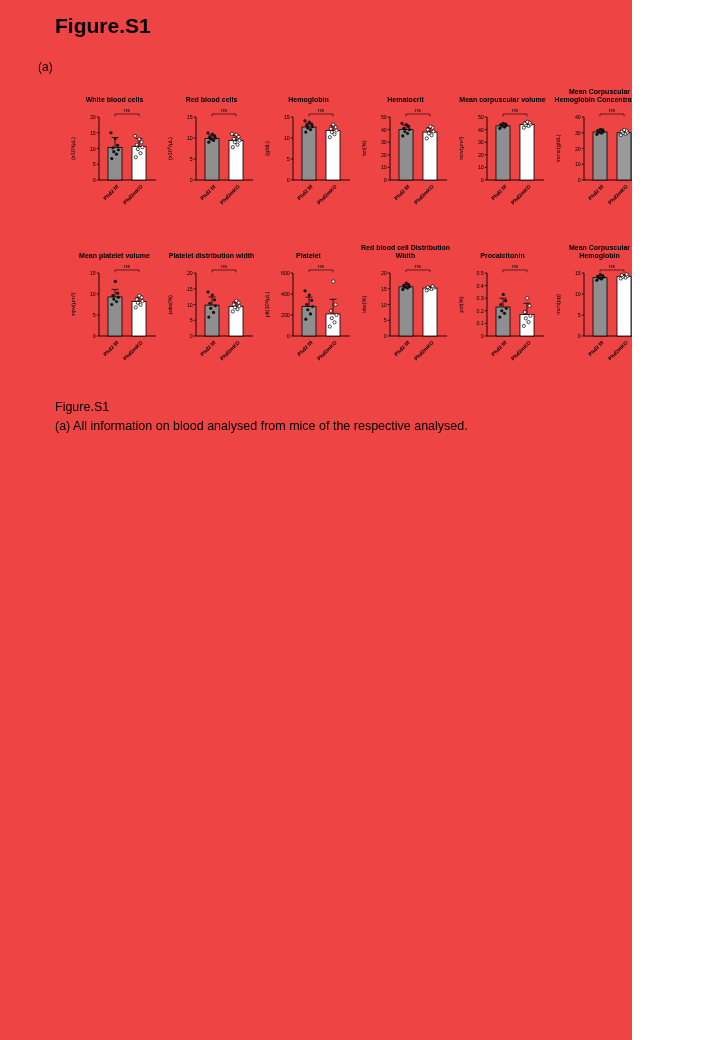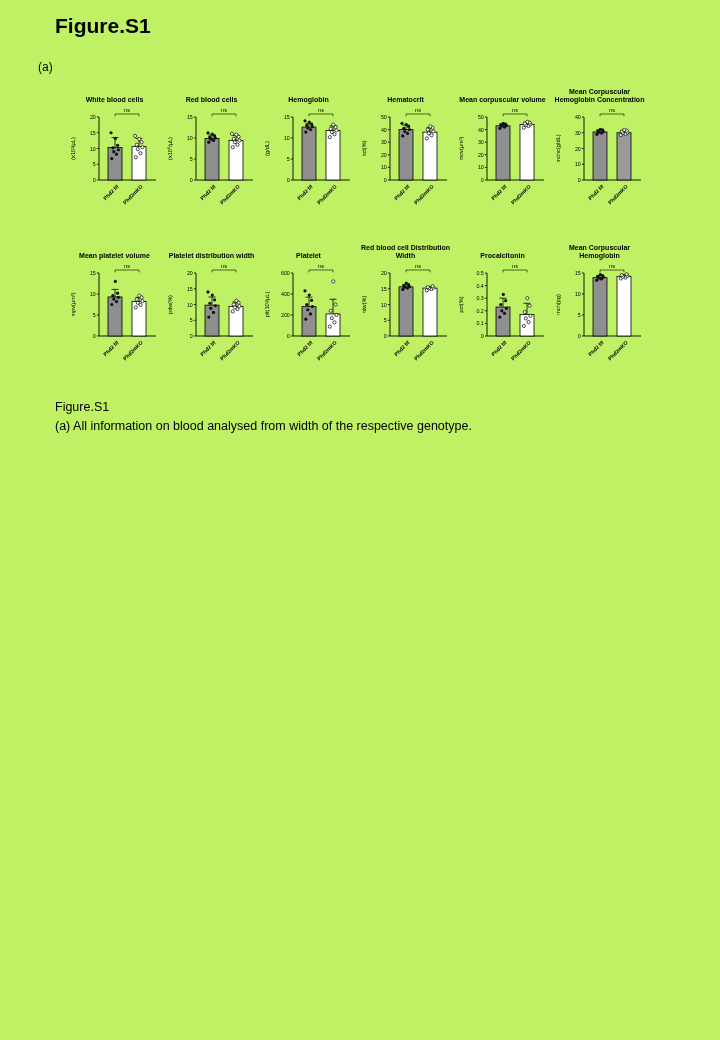--- a/index.html
+++ b/index.html
@@ -1,17 +1,17 @@
 <!DOCTYPE html>
 <html><head>
 <meta charset="utf-8">
 <style>
   html,body{margin:0;padding:0;background:#ffffff;width:720px;height:1040px;
     font-family:"Liberation Sans",sans-serif;color:#000;}
-  #page{position:relative;width:720px;height:1040px;overflow:hidden;background:#bef264;}
+  #page{position:relative;width:632px;height:1040px;overflow:hidden;background:#ef4444;}
   #figure-title{position:absolute;left:55px;top:14px;font-size:21px;font-weight:600;}
   #panel-label{position:absolute;left:38px;top:60px;font-size:12px;}
   #charts{position:absolute;left:66px;top:80px;width:586px;}
   .chart-row{display:flex;}
   .chart-row + .chart-row{margin-top:18px;}
   .chart{width:97px;display:flex;flex-direction:column;align-items:center;}
   .chart-title{width:94px;height:24px;display:flex;align-items:flex-end;justify-content:center;
     text-align:center;font-size:7px;font-weight:bold;line-height:1.15;}
   #caption{position:absolute;left:55px;top:398px;font-size:12.5px;line-height:1.5;}
   svg text{font-family:"Liberation Sans",sans-serif;}
@@ -555,15 +555,15 @@
             <line x1="49" y1="10" x2="49" y2="12.4" stroke="#000000" stroke-width="0.6"></line>
             <line x1="73" y1="10" x2="73" y2="12.4" stroke="#000000" stroke-width="0.6"></line>
             <text x="61" y="8" text-anchor="middle" font-size="5.5">ns</text>
           </svg>
         </div>
       </div>
   </div>
 
   <div id="caption">
     <div>Figure.S1</div>
-    <div>(a) All information on blood analysed from width of the respective genotype.</div>
+    <div>(a) All information on blood analysed from mice of the respective analysed.</div>
   </div>
 </div>
 
 </body></html>

